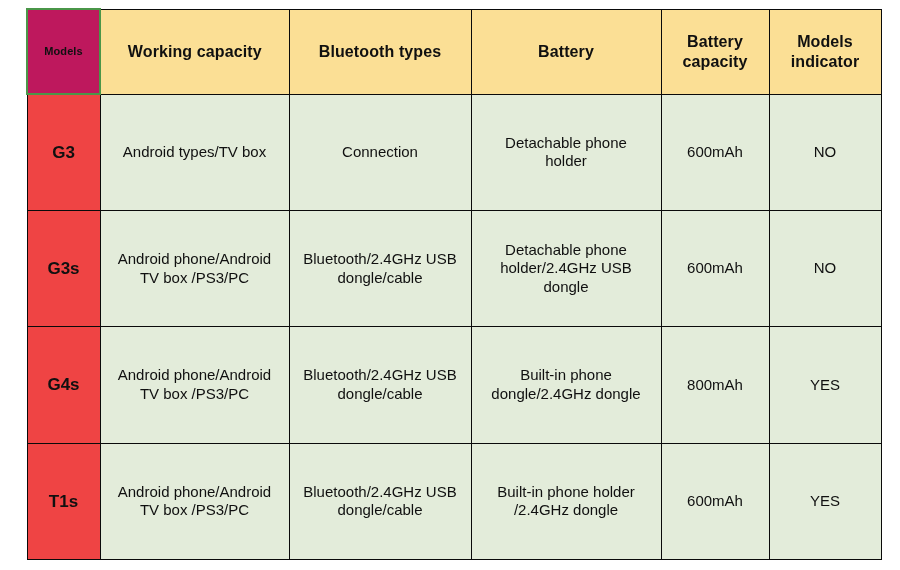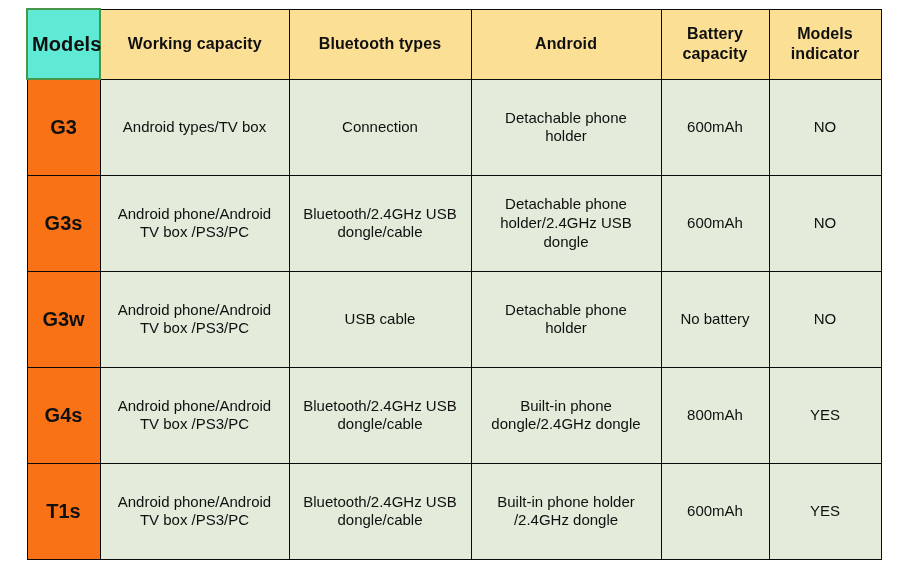--- a/index.html
+++ b/index.html
@@ -45,30 +45,30 @@
   col.c-indicator  { width: 112px; }
 
   
   tr.header-row td {
     background: #fbdf95;
     font-weight: bold;
     font-size: 16px;
     letter-spacing: 0.1px;
   }
   tr.header-row td.models-head {
-    background: #5eead4;
+    background: #be185d;
     border: 2.2px solid #4a9648;
-    font-size: 20px;
+    font-size: 11px;
   }
 
   
   td.model-cell {
-    background: #f97316;
+    background: #ef4444;
     font-weight: bold;
-    font-size: 20px;
+    font-size: 17px;
   }
 
   
   td.data-cell {
     background: #e3ecda;
     font-size: 15px;
     font-weight: normal;
   }
 
   td.data-cell .cell-text {
@@ -98,21 +98,21 @@
         <td class="models-head">
           <span class="cell-text">Models</span>
         </td>
         <td>
           <span class="cell-text">Working capacity</span>
         </td>
         <td>
           <span class="cell-text">Bluetooth types</span>
         </td>
         <td>
-          <span class="cell-text">Android</span>
+          <span class="cell-text">Battery</span>
         </td>
         <td>
           <span class="cell-text">Battery
 capacity</span>
         </td>
         <td>
           <span class="cell-text">Models
 indicator</span>
         </td>
       </tr>
@@ -157,42 +157,20 @@
 dongle</span>
         </td>
         <td class="data-cell">
           <span class="cell-text">600mAh</span>
         </td>
         <td class="data-cell">
           <span class="cell-text">NO</span>
         </td>
       </tr>
 
-      <tr class="body-row">
-        <td class="model-cell">
-          <span class="cell-text">G3w</span>
-        </td>
-        <td class="data-cell">
-          <span class="cell-text">Android phone/Android
-TV box /PS3/PC</span>
-        </td>
-        <td class="data-cell">
-          <span class="cell-text">USB cable</span>
-        </td>
-        <td class="data-cell">
-          <span class="cell-text">Detachable phone
-holder</span>
-        </td>
-        <td class="data-cell">
-          <span class="cell-text">No battery</span>
-        </td>
-        <td class="data-cell">
-          <span class="cell-text">NO</span>
-        </td>
-      </tr>
 
 
       <tr class="body-row">
         <td class="model-cell">
           <span class="cell-text">G4s</span>
         </td>
         <td class="data-cell">
           <span class="cell-text">Android phone/Android
 TV box /PS3/PC</span>
         </td>

